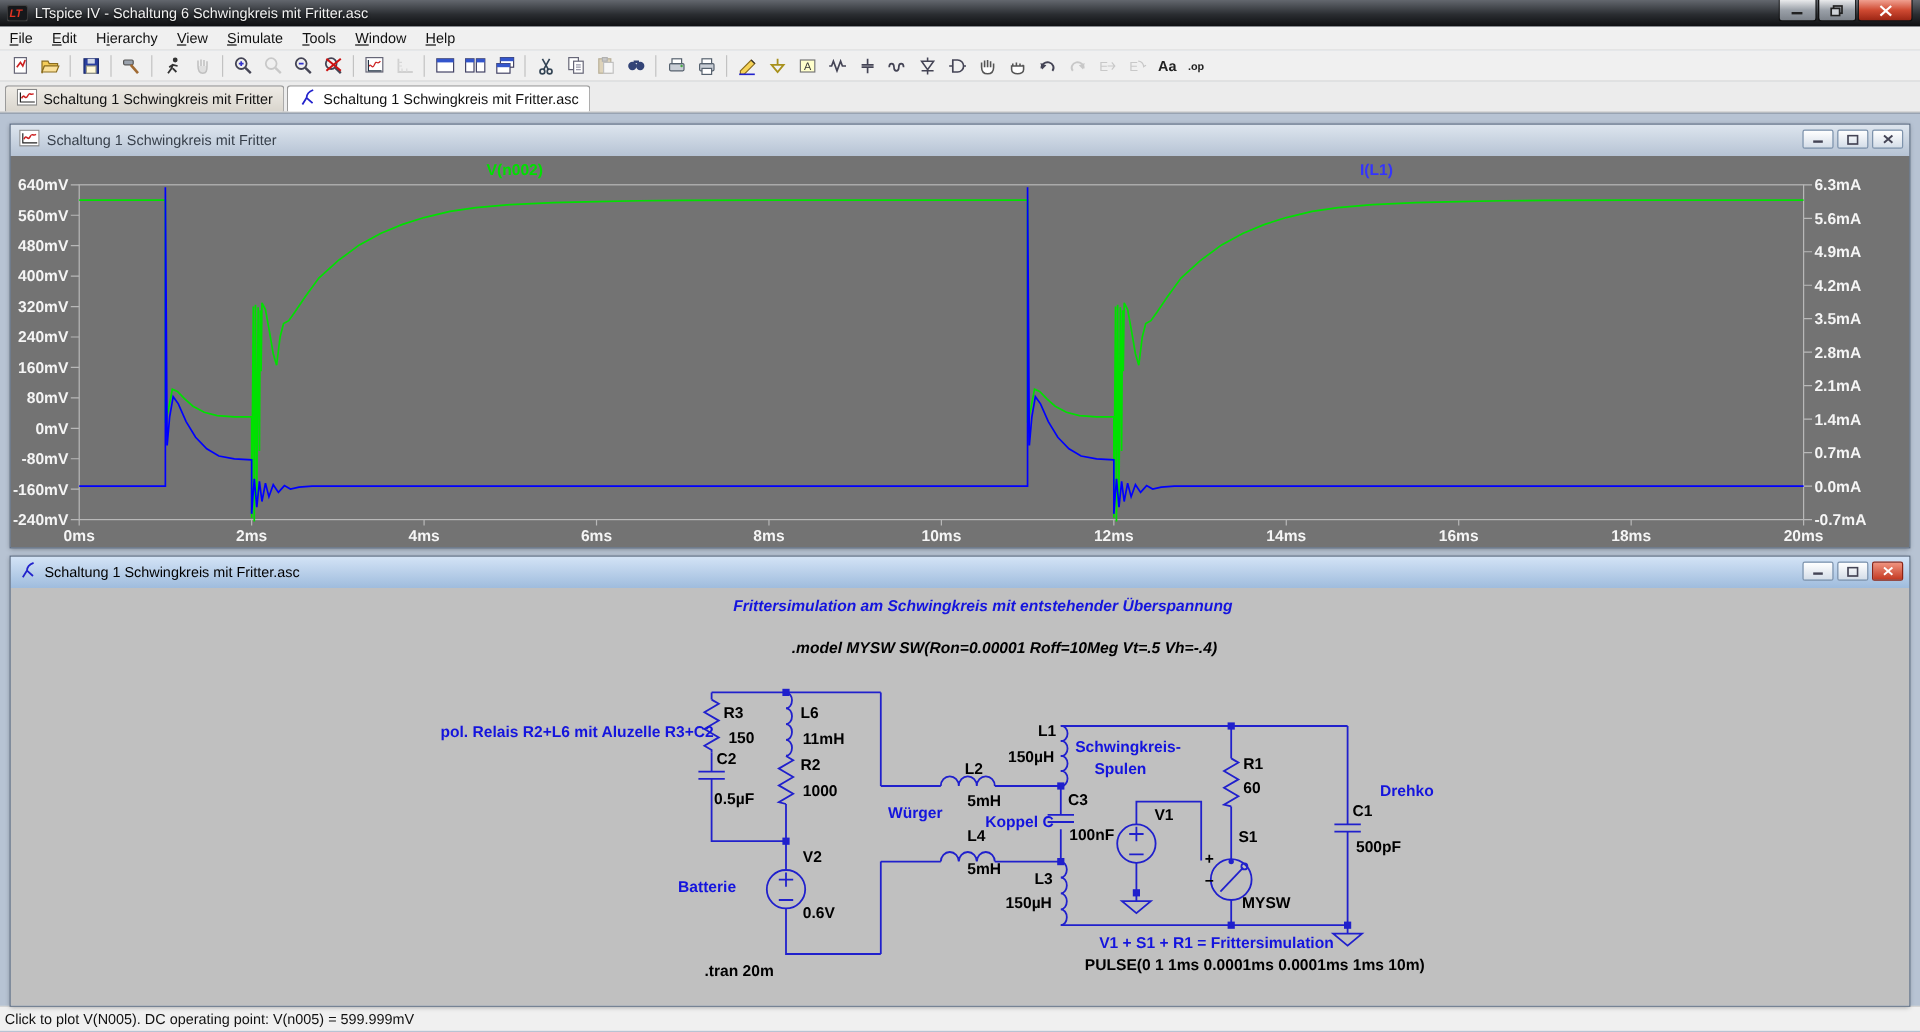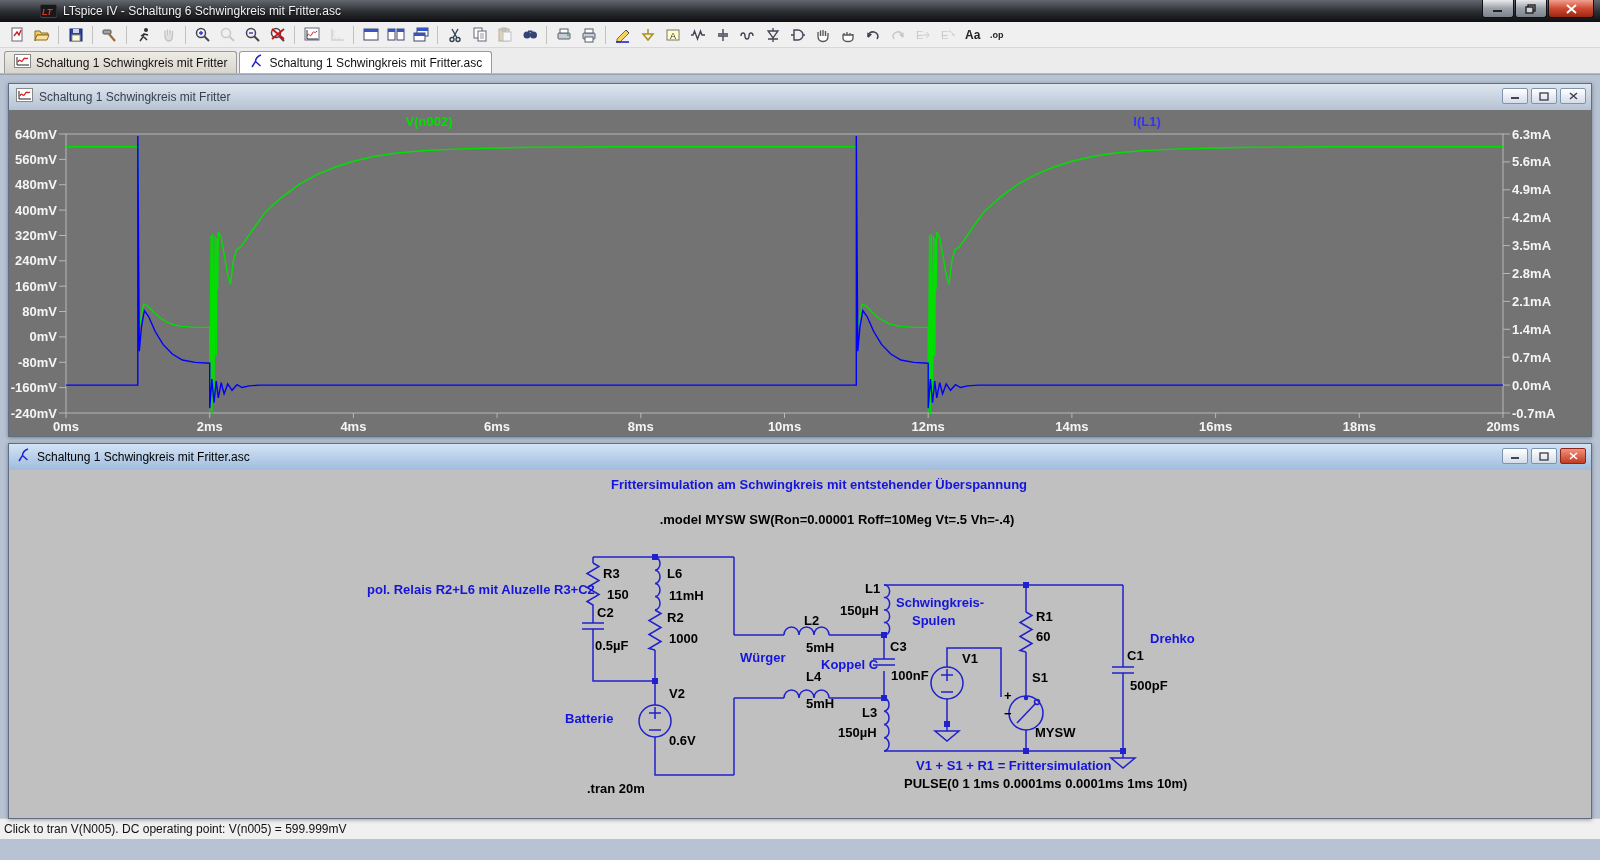--- a/index.html
+++ b/index.html
@@ -1,21 +1,21 @@
 <!DOCTYPE html>
 <html><head>
 <meta charset="utf-8">
 <style>
   html,body{margin:0;padding:0;background:#000;}
   *{box-sizing:border-box;font-family:"Liberation Sans",sans-serif;}
   .app{position:relative;width:1600px;height:860px;overflow:hidden;background:#b7c3d3;}
   
   .titlebar{height:22px;background:linear-gradient(#63676e,#2a2d31 55%,#0e0f11);display:flex;align-items:center;padding-left:6px;gap:6px;position:relative;}
   .titlebar .title-text{color:#f2f2f2;font-size:12px;text-shadow:0 1px 2px #000;}
-  .lt-logo{display:flex;align-items:center;margin-left:34px;}
+  .lt-logo{display:flex;align-items:center;}
   .win-btns{position:absolute;right:6px;top:0;display:flex;}
   .wb{width:32px;height:18px;border:1px solid #111;border-top:none;display:flex;align-items:center;justify-content:center;background:linear-gradient(#e9eaec,#9aa0a8 50%,#7d838b);border-radius:0 0 3px 3px;margin-left:1px;}
   .wb.close{width:46px;background:linear-gradient(#f0a090,#cf4a32 50%,#9c2614);}
   
   .menubar{height:20px;background:#f0f0f0;display:flex;align-items:center;font-size:12px;color:#111;border-bottom:1px solid #e2e2e2;}
   .menu-item{padding:2px 8px;}
   .menu-item u{text-decoration:underline;}
   
   .toolbar{height:26px;background:#f0f0f0;display:flex;align-items:center;padding-left:4px;border-bottom:1px solid #d8d8d8;}
   .tb-btn{width:25px;height:23px;display:flex;align-items:center;justify-content:center;border:1px solid transparent;border-radius:2px;background:transparent;padding:0;}
@@ -34,21 +34,21 @@
   .ctitle.wave{background:linear-gradient(#dde5ee,#b6c3d4);color:#38404b;}
   .ctitle.schem{background:linear-gradient(#d3e3f6,#9fbcdd);color:#000;}
   .cbtns{position:absolute;right:5px;top:4px;display:flex;gap:3px;}
   .cb{width:26px;height:16px;border:1px solid #7e93ac;border-radius:2px;background:linear-gradient(#ffffff,#d4dde8);display:flex;align-items:center;justify-content:center;}
   .cb.red{background:linear-gradient(#f0937f,#c43a22);border-color:#8d2415;}
   .plot-client{position:relative;height:326px;background:#737373;overflow:hidden;}
   .schem-client{position:relative;height:348px;background:#c0c0c0;overflow:hidden;}
   .schem-client .slabel{position:absolute;font-size:13px;font-weight:bold;white-space:pre;line-height:15px;}
   .slabel.b{color:#1414dd;}
   .slabel.k{color:#000000;}
-  .slabel.ctr{transform:translateX(-50%);}
+  .slabel.ctr{transform:translateX(-50%);font-style:italic;}
   
   .statusbar{height:21px;background:#f0f0f0;border-top:1px solid #cfcfcf;display:flex;align-items:center;padding-left:4px;font-size:12px;color:#111;}
   svg text{font-family:"Liberation Sans",sans-serif;}
 </style>
 </head>
 <body>
 
 <div class="app">
 
   <div class="titlebar">
@@ -72,20 +72,30 @@
           </svg>
         </div>
       <div class="wb close">
           <svg width="11" height="10">
             <path d="M1 1l9 8M10 1L1 9" stroke="#fff" stroke-width="1.8"></path>
           </svg>
         </div>
     </div>
   </div>
 
+  <div class="menubar" id="menubar">
+      <span class="menu-item"><u>F</u>ile</span>
+      <span class="menu-item"><u>E</u>dit</span>
+      <span class="menu-item">H<u>i</u>erarchy</span>
+      <span class="menu-item"><u>V</u>iew</span>
+      <span class="menu-item"><u>S</u>imulate</span>
+      <span class="menu-item"><u>T</u>ools</span>
+      <span class="menu-item"><u>W</u>indow</span>
+      <span class="menu-item"><u>H</u>elp</span>
+    </div>
 
   <div class="toolbar" id="toolbar">
       <button class="tb-btn">
         <svg width="18" height="16">
           <rect x="4" y="1" width="10" height="13" fill="#fff" stroke="#667"></rect>
           <path d="M6 9l3-4 2 3 2-5" stroke="#c22" fill="none" stroke-width="1.4"></path>
         </svg>
       </button>
       <button class="tb-btn">
         <svg width="18" height="16">
@@ -545,15 +555,15 @@
             <rect x="1111" y="278" width="6" height="6"></rect>
               <rect x="935" y="251" width="6" height="6"></rect>
           </g>
         </svg>
       <span class="slabel b ctr" style="left: 810px; top: 7px;">Frittersimulation am Schwingkreis mit entstehender Überspannung</span><span class="slabel k ctr" style="left: 828px; top: 42px;">.model MYSW SW(Ron=0.00001 Roff=10Meg Vt=.5 Vh=-.4)</span><span class="slabel b" style="left: 358px; top: 112px;">pol. Relais R2+L6 mit Aluzelle R3+C2</span><span class="slabel k" style="left: 594px; top: 96px;">R3</span><span class="slabel k" style="left: 598px; top: 117px;">150</span><span class="slabel k" style="left: 588px; top: 135px;">C2</span><span class="slabel k" style="left: 586px; top: 168px;">0.5µF</span><span class="slabel k" style="left: 658px; top: 96px;">L6</span><span class="slabel k" style="left: 660px; top: 118px;">11mH</span><span class="slabel k" style="left: 658px; top: 140px;">R2</span><span class="slabel k" style="left: 660px; top: 161px;">1000</span><span class="slabel k" style="left: 660px; top: 216px;">V2</span><span class="slabel k" style="left: 660px; top: 263px;">0.6V</span><span class="slabel b" style="left: 556px; top: 241px;">Batterie</span><span class="slabel b" style="left: 731px; top: 180px;">Würger</span><span class="slabel k" style="left: 795px; top: 143px;">L2</span><span class="slabel k" style="left: 797px; top: 170px;">5mH</span><span class="slabel k" style="left: 797px; top: 199px;">L4</span><span class="slabel k" style="left: 797px; top: 226px;">5mH</span><span class="slabel k" style="left: 856px; top: 111px;">L1</span><span class="slabel k" style="left: 831px; top: 133px;">150µH</span><span class="slabel b" style="left: 887px; top: 125px;">Schwingkreis-</span><span class="slabel b" style="left: 903px; top: 143px;">Spulen</span><span class="slabel k" style="left: 881px; top: 169px;">C3</span><span class="slabel b" style="left: 812px; top: 187px;">Koppel C</span><span class="slabel k" style="left: 882px; top: 198px;">100nF</span><span class="slabel k" style="left: 853px; top: 235px;">L3</span><span class="slabel k" style="left: 829px; top: 255px;">150µH</span><span class="slabel k" style="left: 953px; top: 181px;">V1</span><span class="slabel k" style="left: 1027px; top: 139px;">R1</span><span class="slabel k" style="left: 1027px; top: 159px;">60</span><span class="slabel k" style="left: 1023px; top: 200px;">S1</span><span class="slabel k" style="left: 1026px; top: 255px;">MYSW</span><span class="slabel k" style="left: 995px; top: 218px;">+</span><span class="slabel k" style="left: 995px; top: 236px;">−</span><span class="slabel b" style="left: 1141px; top: 161px;">Drehko</span><span class="slabel k" style="left: 1118px; top: 178px;">C1</span><span class="slabel k" style="left: 1121px; top: 208px;">500pF</span><span class="slabel b" style="left: 907px; top: 288px;">V1 + S1 + R1 = Frittersimulation</span><span class="slabel k" style="left: 895px; top: 306px;">PULSE(0 1 1ms 0.0001ms 0.0001ms 1ms 10m)</span><span class="slabel k" style="left: 578px; top: 311px;">.tran 20m</span></div>
     </div>
 
   </div>
 
   <div class="statusbar">
-    <span>Click to tran V(N005).  DC operating point: V(n005) = 599.999mV</span>
+    <span>Click to plot V(N005).  DC operating point: V(n005) = 599.999mV</span>
   </div>
 </div>
 
 </body></html>

